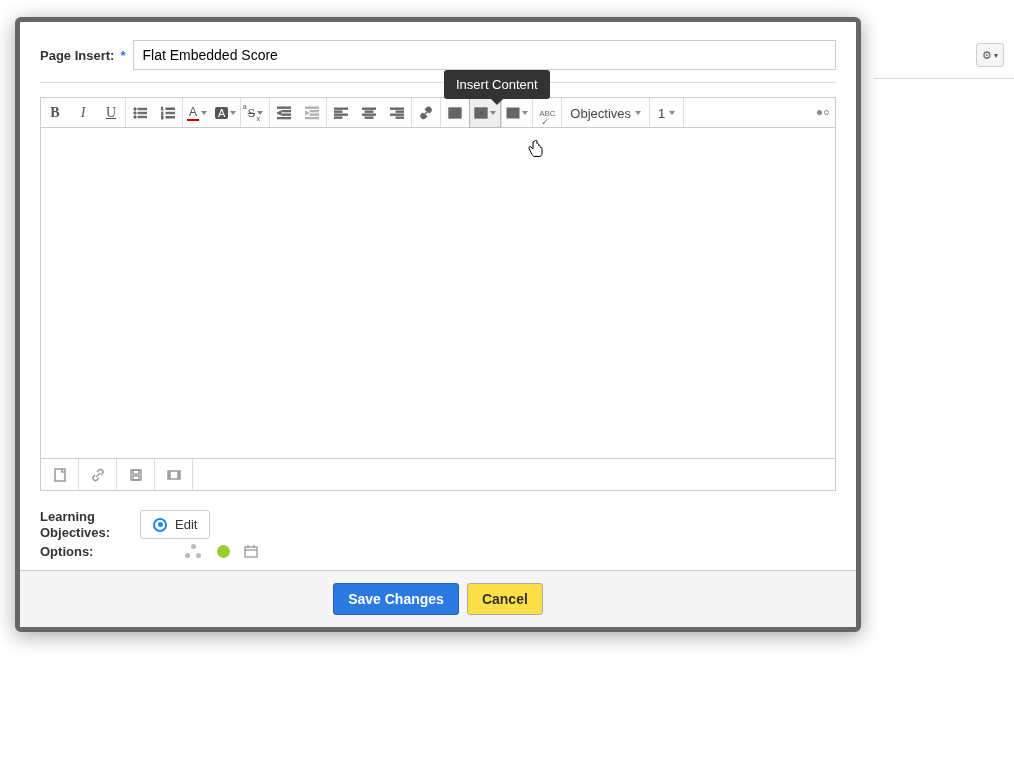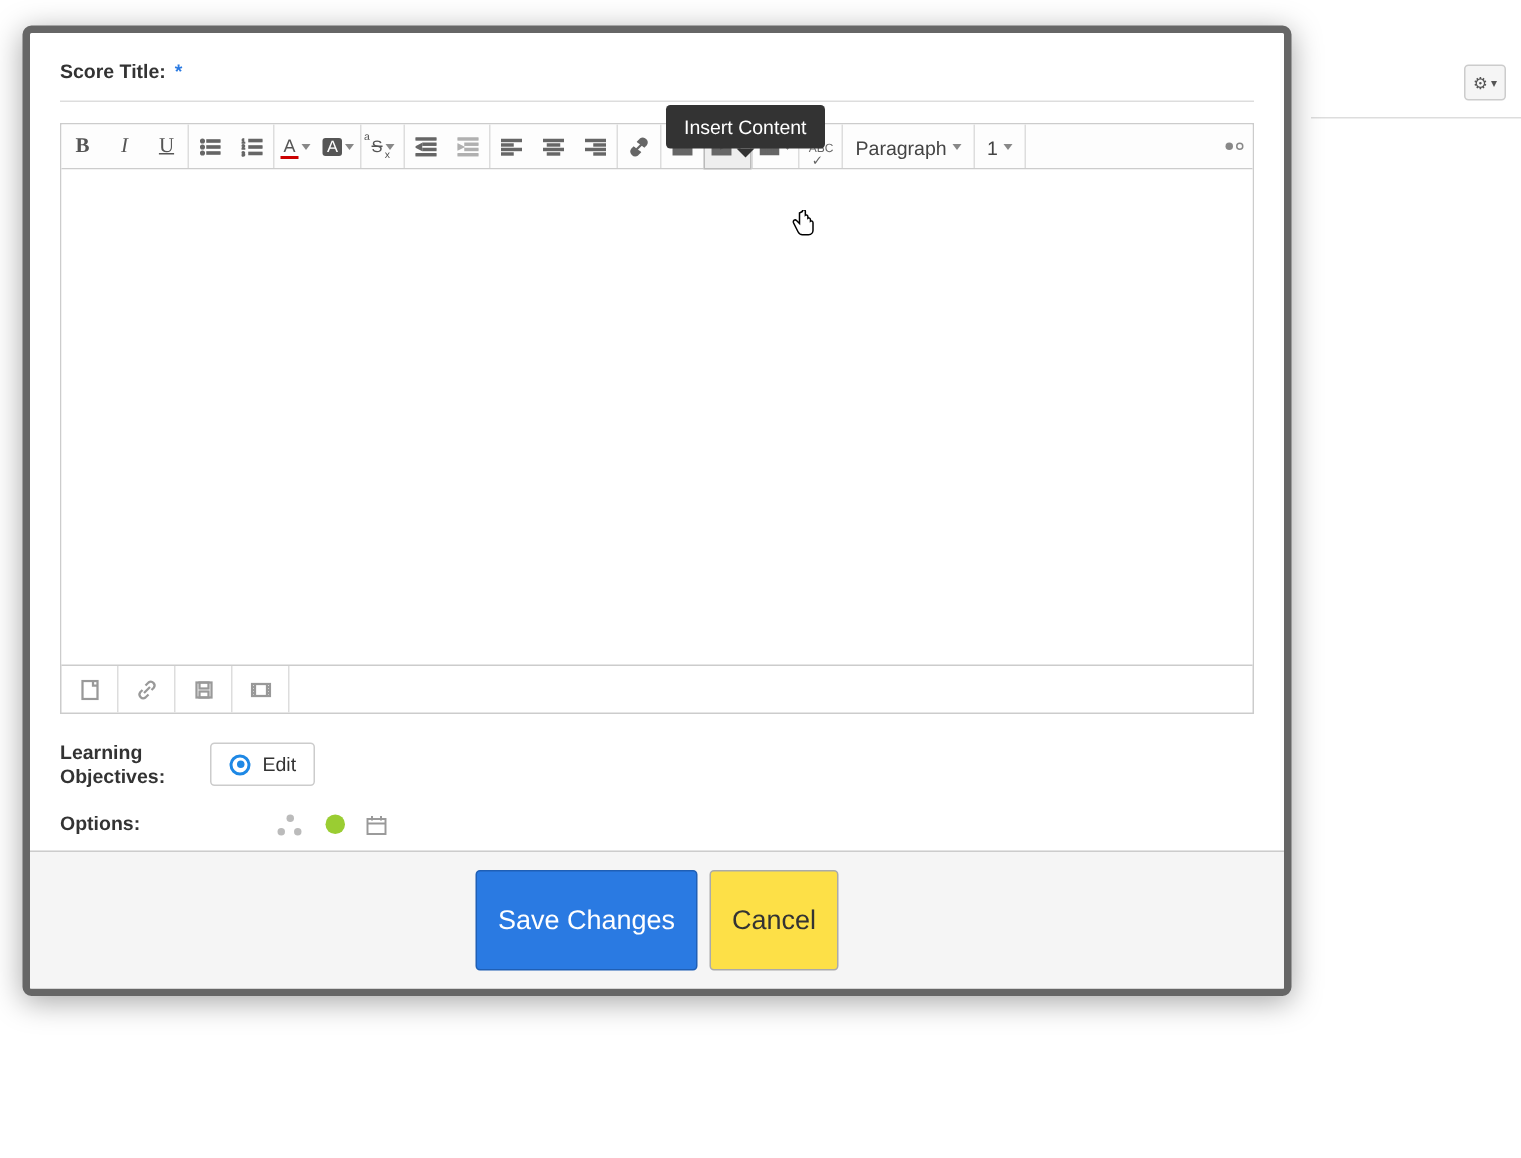--- a/index.html
+++ b/index.html
@@ -145,21 +145,21 @@
     border-radius: 50%;
     display: inline-flex;
     align-items: center; justify-content: center;
   }
   .target-icon::after {
     content: "";
     width: 5px; height: 5px;
     background: #1e88e5;
     border-radius: 50%;
   }
-  .opt-row { display: flex; align-items: flex-end; margin-top: 16px; }
+  .opt-row { display: flex; align-items: flex-start; margin-top: 4px; }
   .opt-icons { display: flex; align-items: center; gap: 14px; margin-left: 45px;}
   .opt-dots { position: relative; width: 18px; height: 14px; }
   .opt-dots span { position: absolute; width: 5px; height: 5px; background:#bbb; border-radius:50%; }
   .opt-dots .d1 { top:0; left:6px; }
   .opt-dots .d2 { bottom:0; left:0; }
   .opt-dots .d3 { bottom:0; left:11px; }
   .opt-green {
     width: 13px; height: 13px; border-radius: 50%; background: #9ACD32;
   }
   .opt-date { width:14px; height:14px;}
@@ -167,24 +167,24 @@
 
   .modal-footer {
     border-top: 1px solid #ccc;
     background: #f5f5f5;
     padding: 12px 0;
     display: flex;
     justify-content: center;
     gap: 8px;
   }
   .btn {
-    padding: 22px 14px;
+    padding: 7px 14px;
     border-radius: 3px;
-    font-size: 18px;
-    font-weight: normal;
+    font-size: 14px;
+    font-weight: bold;
     cursor: pointer;
   }
   .btn-primary {
     background: #2a7ae2;
     border: 1px solid #1f5fb5;
     color: #fff;
   }
   .btn-default {
     background: #fde047;
     border: 1px solid #aaa;
@@ -232,22 +232,23 @@
   <span>⚙</span>
   <span style="font-size:8px; margin-left:2px;">▾</span>
 </div>
 <div class="bg-line"></div>
 
 <div class="modal">
 
   <div class="modal-body">
 
     <div class="title-row">
-      <span class="title-label">Score Title:</span>
+      <span class="title-label">Page Insert:</span>
       <span class="required">*</span>
+      <input type="text" class="title-input" value="Flat Embedded Score" style="">
     </div>
 
     <div class="hr"></div>
 
     <div class="editor">
       <div class="toolbar">
 
         <div class="tgroup">
           <div class="tbtn bold">B</div>
           <div class="tbtn italic">I</div>
@@ -388,21 +389,21 @@
         </div>
 
         <div class="tgroup">
           <div class="tbtn">
             <span class="abc">ABC</span>
           </div>
         </div>
 
         <div class="tgroup">
           <div class="tbtn para">
-            <span>Paragraph</span>
+            <span>Objectives</span>
             <span class="caret" style="margin-left:4px;"></span>
           </div>
         </div>
 
         <div class="tgroup">
           <div class="tbtn fontsize">
             <span>1</span>
             <span class="caret" style="margin-left:4px;"></span>
           </div>
         </div>

